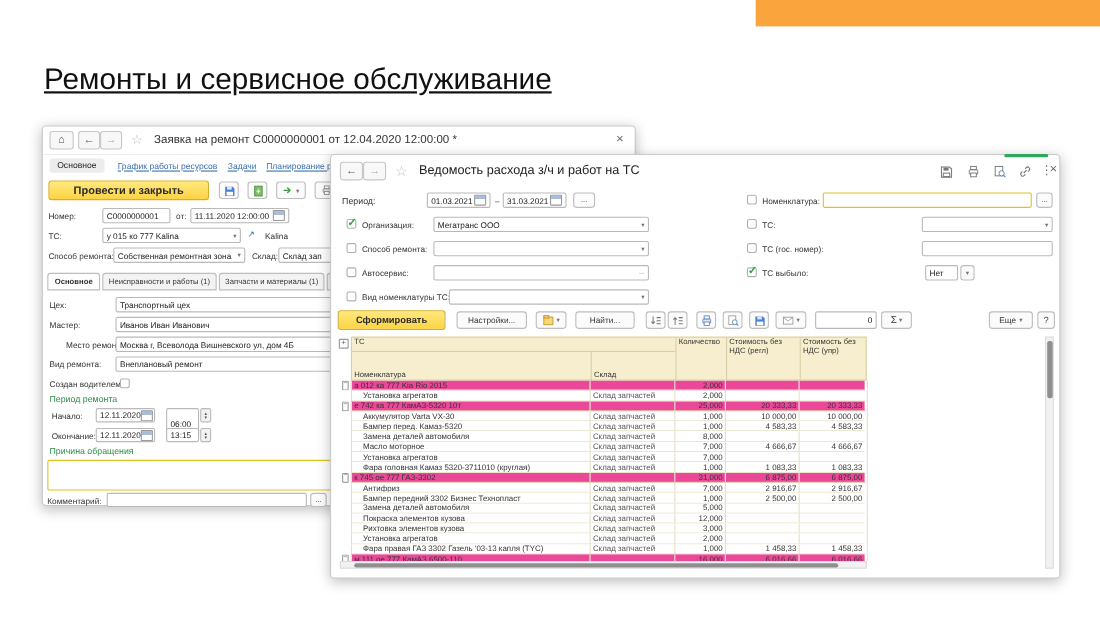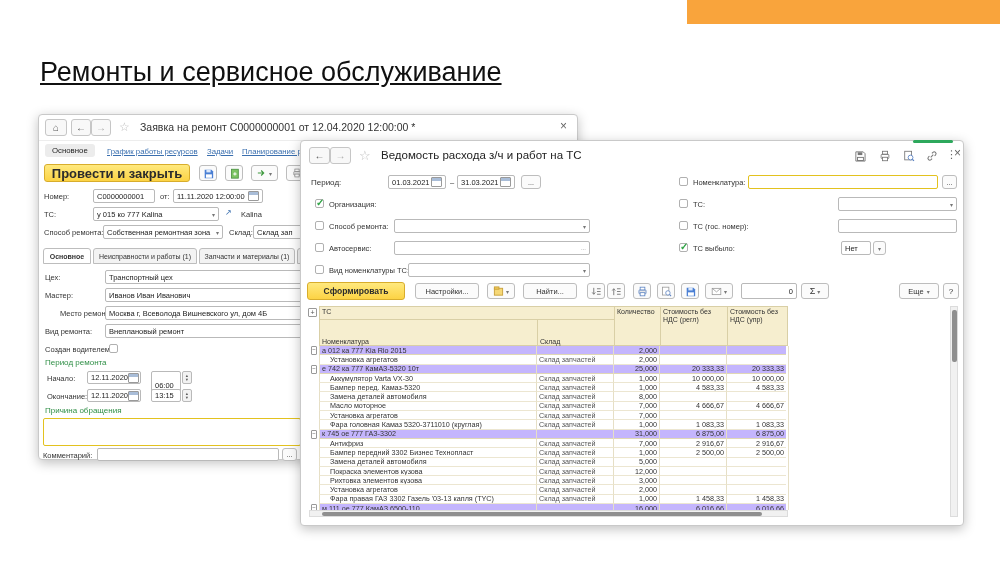--- a/index.html
+++ b/index.html
@@ -40,21 +40,21 @@
   .dtab.active{background:#fff;font-weight:bold;}
   
   .thead{position:absolute;display:flex;background:#f6eecf;border:1px solid #d9cfa6;box-sizing:border-box;
          font-size:7px;color:#333;}
   .th{border-left:1px solid #d9cfa6;box-sizing:border-box;padding:1px 2px;line-height:1.15;overflow:hidden;}
   .th:first-child{border-left:none;}
   .trow{display:flex;height:9.3px;flex:none;}
   .trow .cell{border-left:1px solid #e6dfc6;border-bottom:1px solid #ece6d1;box-sizing:border-box;
               overflow:hidden;white-space:nowrap;display:flex;align-items:center;padding:0 2px;
               font-size:7.2px;color:#333;background:#fff;}
-  .trow.group .cell{background:#c4b5fd;border-bottom-color:#e0d7b4;}
+  .trow.group .cell{background:#ec4899;border-bottom-color:#e0d7b4;}
   .c-exp{width:10px;flex:none;background:#fff !important;border:none !important;display:flex;align-items:center;}
   .c-name{width:217px;flex:none;}
   .trow.item .c-name{padding-left:10px;}
   .c-sklad{width:77px;flex:none;color:#555 !important;}
   .c-qty{width:46px;flex:none;justify-content:flex-end;}
   .c-regl{width:67px;flex:none;justify-content:flex-end;}
   .c-upr{width:60px;flex:none;justify-content:flex-end;}
   .texp{visibility:hidden;width:7px;height:7px;border:1px solid #999;background:#fff;color:#555;
         font-size:6px;line-height:5px;text-align:center;border-radius:1px;}
   .trow.group .texp{visibility:visible;}
@@ -88,21 +88,21 @@
       <div class="a" style="left:80px;top:5px;font-size:12px;color:#c0c0c0;">☆</div>
       <div class="a" style="left:101px;top:6px;font-size:10.5px;color:#333;white-space:nowrap;">Заявка на ремонт С0000000001 от 12.04.2020 12:00:00 *</div>
       <div class="a" style="right:10px;top:4px;font-size:12px;color:#666;">×</div>
     </div>
 
     <div class="a navactive" style="left:6px;top:29px;">Основное</div>
     <div class="a navlink" style="left:68px;top:32px;">График работы ресурсов</div>
     <div class="a navlink" style="left:168px;top:32px;">Задачи</div>
     <div class="a navlink" style="left:203px;top:32px;">Планирование рабо</div>
 
-    <div class="a ybtn" style="left:5px;top:49px;width:146px;height:18px;font-size:13px;">Провести и закрыть</div>
+    <div class="a ybtn" style="left:5px;top:49px;width:146px;height:18px;font-size:10px;">Провести и закрыть</div>
     <div class="a gbtn" style="left:160px;top:50px;width:18px;height:16px;">
       <svg class="ico" width="11" height="11" viewBox="0 0 13 13">
           <path d="M2 2h8l2 2v8H2z" fill="#4a7fd4"></path>
           <rect x="4" y="2" width="5" height="3.2" fill="#dce8fa"></rect>
           <rect x="3.5" y="7.5" width="7" height="4" fill="#fff"></rect>
         </svg>
     </div>
     <div class="a gbtn" style="left:186px;top:50px;width:18px;height:16px;">
       <svg class="ico" width="11" height="11" viewBox="0 0 13 13">
           <rect x="3" y="1.5" width="8" height="10.5" fill="#7cc463" stroke="#4a9340"></rect>
@@ -263,20 +263,24 @@
       </div>
     <span class="lbl" style="left:149px;top:37px;">–</span>
     <div class="inp" style="left:156px;top:34px;width:58px;height:14px;">
         <span>31.03.2021</span>
         <span class="cal"></span>
       </div>
     <div class="gbtn" style="position:absolute;left:220px;top:34px;width:20px;height:14px;font-size:7px;">...</div>
 
     <span class="cb checked" style="left:14px;top:58px;">✓</span>
     <span class="lbl" style="left:28px;top:59px;">Организация:</span>
+    <div class="inp" style="left:93px;top:56px;width:196px;height:14px;">
+        <span>Мегатранс ООО</span>
+        <span class="dd">▾</span>
+      </div>
 
     <span class="cb" style="left:14px;top:80px;">✓</span>
     <span class="lbl" style="left:28px;top:81px;">Способ ремонта:</span>
     <div class="inp" style="left:93px;top:78px;width:196px;height:14px;">
         <span></span>
         <span class="dd">▾</span>
       </div>
 
     <span class="cb" style="left:14px;top:102px;">✓</span>
     <span class="lbl" style="left:28px;top:103px;">Автосервис:</span>

